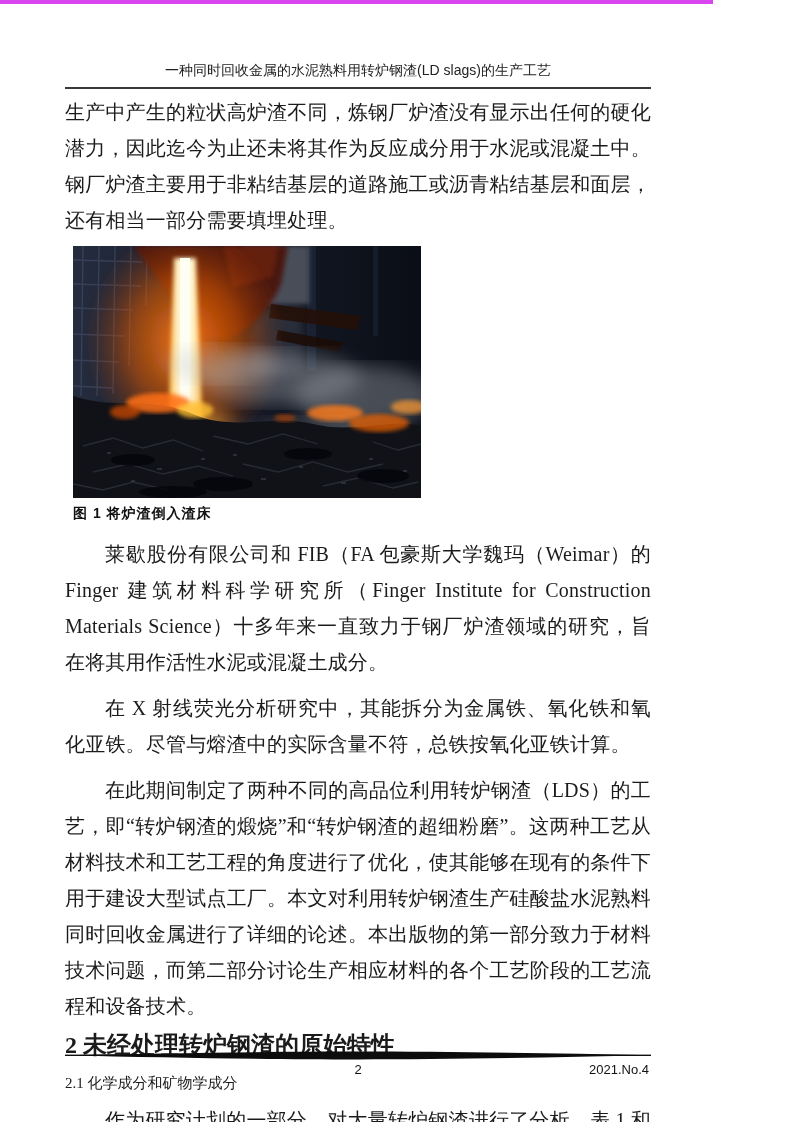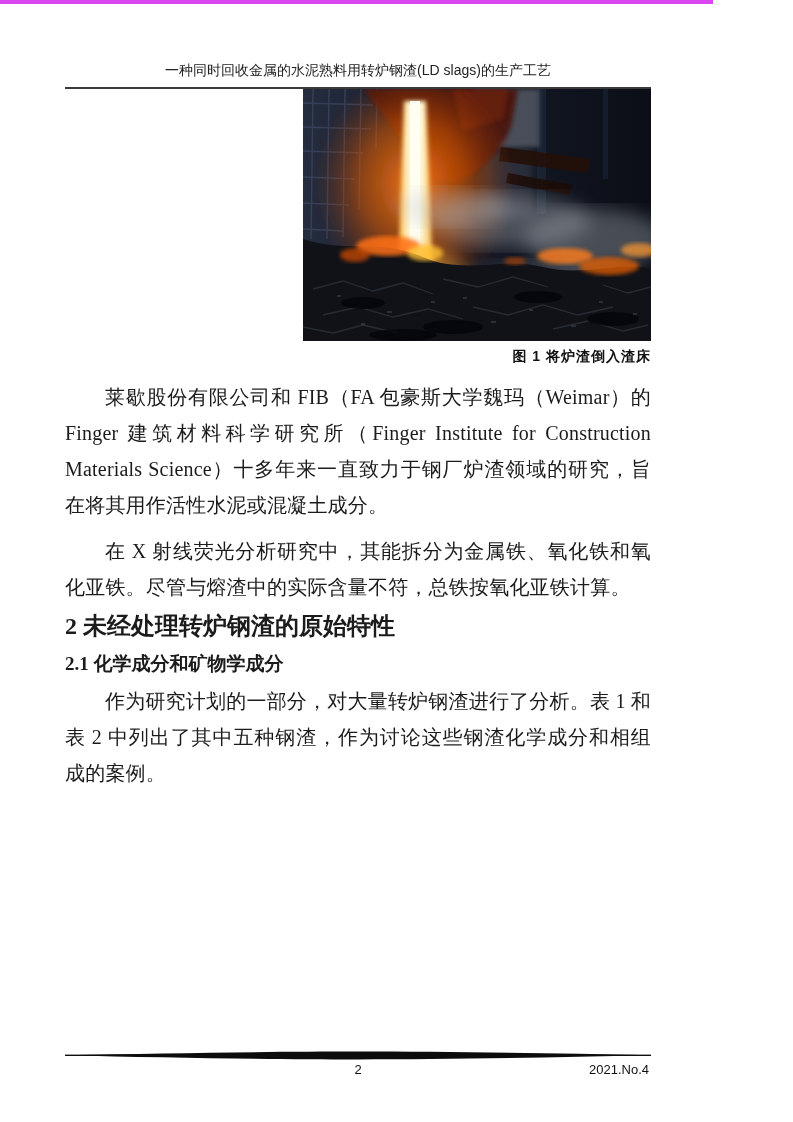--- a/index.html
+++ b/index.html
@@ -27,36 +27,36 @@
     font-size:20px;line-height:36px;
     text-align:justify;
     margin:0;
     letter-spacing:0.2px;
   }
   p.m-top5{margin-top:5px;}
   p.m-top6{margin-top:13px;}
   p.m-top2{margin-top:10px;}
   p.m-top7{margin-top:7px;}
   p.indent{text-indent:2em;}
-  figure{margin:0;text-align:right;}
+  figure{margin:8px;text-align:left;}
   .photo{
     display:inline-block;width:348px;height:252px;
     line-height:0;vertical-align:top;
   }
   figcaption{
     font-family:"Liberation Sans","DejaVu Sans",sans-serif;
     font-size:14px;font-weight:bold;line-height:20px;
     margin-top:5px;color:#111;letter-spacing:1px;
   }
   h2.sec{
     font-size:24px;line-height:26px;font-weight:bold;
     margin:8px 0 0 0;
   }
   h3.subsec{
-    font-size:19px;line-height:24px;font-weight:bold;
+    font-size:15px;line-height:24px;font-weight:normal;
     margin:13px 0 0 0;
   }
   .footer{
     position:absolute;left:65px;right:62px;top:1047px;
   }
   .footer-rule{display:block;width:100%;height:9px;}
   .footer-row{
     position:relative;height:18px;margin-top:2px;
     font-family:"Liberation Sans","DejaVu Sans",sans-serif;
     font-size:13px;color:#111;
@@ -70,20 +70,21 @@
 <body>
 
 <div class="page">
 
   <div class="header">
     <div class="header-title">一种同时回收金属的水泥熟料用转炉钢渣(LD slags)的生产工艺</div>
   </div>
 
   <div class="content">
 
+    <p class="body m-top5">生产中产生的粒状高炉渣不同，炼钢厂炉渣没有显示出任何的硬化潜力，因此迄今为止还未将其作为反应成分用于水泥或混凝土中。钢厂炉渣主要用于非粘结基层的道路施工或沥青粘结基层和面层，还有相当一部分需要填埋处理。</p>
 
     <figure>
       <div class="photo">
         <svg viewBox="0 0 348 252" width="348" height="252" xmlns="http://www.w3.org/2000/svg">
           <defs>
             <linearGradient id="bgGrad" x1="0" y1="0" x2="1" y2="0">
               <stop offset="0" stop-color="#242c3e"></stop>
               <stop offset="0.45" stop-color="#161b28"></stop>
               <stop offset="1" stop-color="#0b0e16"></stop>
             </linearGradient>
@@ -190,20 +191,21 @@
             <rect x="58" y="234" width="4" height="2"></rect>
               <rect x="160" y="208" width="4" height="2"></rect>
           </g>
         </svg>
       </div>
       <figcaption>图 1  将炉渣倒入渣床</figcaption>
     </figure>
 
     <p class="body indent m-top6">莱歇股份有限公司和 FIB（FA 包豪斯大学魏玛（Weimar）的 Finger 建筑材料科学研究所（Finger Institute for Construction Materials Science）十多年来一直致力于钢厂炉渣领域的研究，旨在将其用作活性水泥或混凝土成分。</p>
     <p class="body indent m-top2">在 X 射线荧光分析研究中，其能拆分为金属铁、氧化铁和氧化亚铁。尽管与熔渣中的实际含量不符，总铁按氧化亚铁计算。</p>
+    <p class="body indent m-top2">在此期间制定了两种不同的高品位利用转炉钢渣（LDS）的工艺，即“转炉钢渣的煅烧”和“转炉钢渣的超细粉磨”。这两种工艺从材料技术和工艺工程的角度进行了优化，使其能够在现有的条件下用于建设大型试点工厂。本文对利用转炉钢渣生产硅酸盐水泥熟料同时回收金属进行了详细的论述。本出版物的第一部分致力于材料技术问题，而第二部分讨论生产相应材料的各个工艺阶段的工艺流程和设备技术。</p>
 
     <h2 class="sec">2  未经处理转炉钢渣的原始特性</h2>
     <h3 class="subsec">2.1 化学成分和矿物学成分</h3>
 
     <p class="body indent m-top7">作为研究计划的一部分，对大量转炉钢渣进行了分析。表 1 和表 2 中列出了其中五种钢渣，作为讨论这些钢渣化学成分和相组成的案例。</p>
   </div>
 
   <div class="footer">
     <svg class="footer-rule" viewBox="0 0 666 9" preserveAspectRatio="none" xmlns="http://www.w3.org/2000/svg">
       <rect x="0" y="3.6" width="666" height="1.4" fill="#111"></rect>

